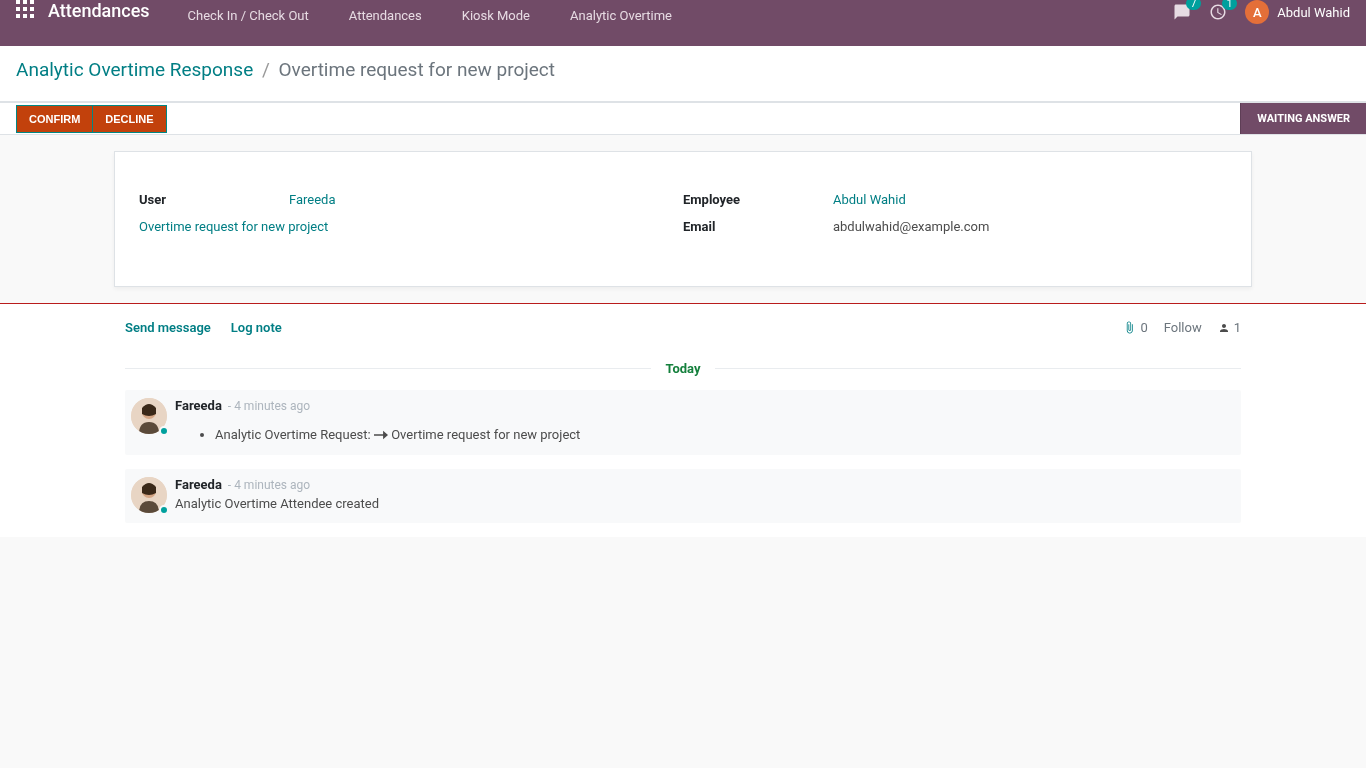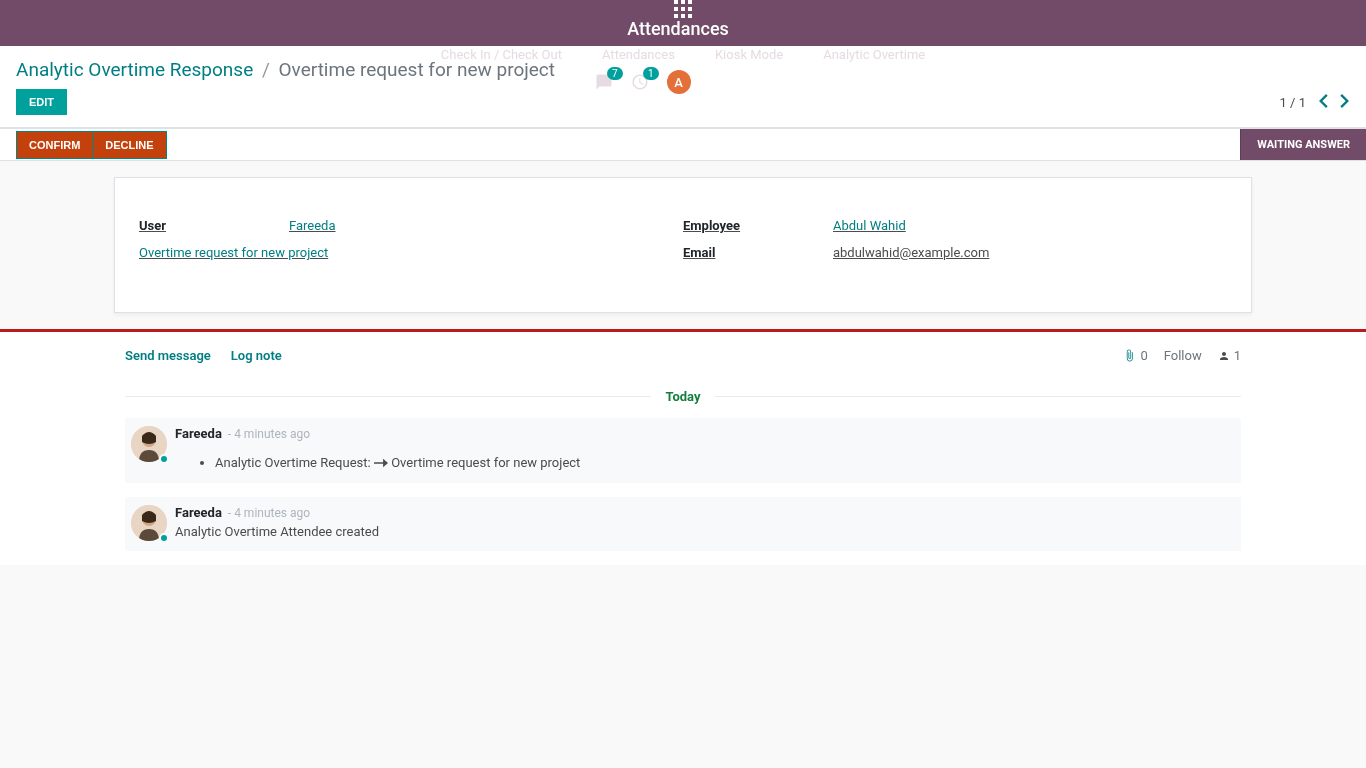--- a/index.html
+++ b/index.html
@@ -1,18 +1,18 @@
 <!DOCTYPE html>
 <html><head>
 <meta charset="utf-8">
 <style>
 * { box-sizing: border-box; margin: 0; padding: 0; }
 body { font-family: -apple-system, BlinkMacSystemFont, "Segoe UI", Roboto, "Helvetica Neue", Arial, sans-serif; background: #f9f9f9; color: #4c4c4c; font-size: 13px; }
 
-.navbar { background: #714b67; height: 46px; display: flex; align-items: center; padding: 0 16px; color: #fff; flex-direction: column; }
+.navbar { background: #714b67; height: 46px; display: flex; align-items: flex-start; padding: 0 16px; color: #fff; }
 .apps-icon { width: 18px; height: 18px; display: grid; grid-template-columns: repeat(3, 4px); grid-template-rows: repeat(3, 4px); gap: 3px; cursor: pointer; }
 .apps-icon span { background: #fff; width: 4px; height: 4px; }
 .brand { margin-left: 14px; font-size: 18px; font-weight: 500; margin-right: 24px; }
 .nav-links { display: flex; gap: 12px; }
 .nav-link { color: #e7dbe3; padding: 8px 14px; font-size: 13px; cursor: pointer; }
 .nav-spacer { flex: 1; }
 .nav-right { display: flex; align-items: center; gap: 18px; }
 
 .icon-badge { position: relative; display: inline-flex; align-items: center; }
 .chat-icon, .activity-icon { width: 18px; height: 18px; fill: #e7dbe3; }
@@ -34,30 +34,30 @@
 .pager-group { display: flex; align-items: center; gap: 12px; color: #6c757d; font-size: 13px; }
 .pager-text { color: #4c4c4c; font-size: 13px; }
 .pager-btn { color: #017e84; cursor: pointer; font-size: 16px; }
 
 .statusbar { background: #fff; border: 1px solid #dee2e6; border-left: none; border-right: none; display: flex; align-items: center; padding: 0; height: 33px; }
 .statusbar-btn { background: #c2410c; color: #fff; border: 1px solid #008784; padding: 7px 12px; font-size: 11px; font-weight: 600; text-transform: uppercase; cursor: pointer; margin-left: -1px; }
 .statusbar-btn:first-child { margin-left: 16px; }
 .statusbar-spacer { flex: 1; }
 .status-tag { background: #714b67; color: #fff; padding: 9px 16px; font-size: 11px; font-weight: 700; text-transform: uppercase; border-left: 1px solid #5e3e56; }
 
-.content-area { background: #f9f9f9; padding: 16px 16px; display: flex; justify-content: center; text-decoration: underline; }
+.content-area { background: #f9f9f9; padding: 16px 16px; display: flex; justify-content: center; }
 .form-sheet { background: #fff; border: 1px solid #dee2e6; box-shadow: 0 2px 4px rgba(0,0,0,0.05); width: 1138px; padding: 40px 24px; }
 .form-row { display: flex; }
 .form-col { flex: 1; }
 .field-group { display: flex; margin-bottom: 12px; align-items: baseline; }
 .field-label { width: 150px; font-weight: 700; color: #212529; font-size: 13px; padding-right: 10px; }
 .field-value { flex: 1; font-size: 13px; }
 .field-link { color: #017e84; cursor: pointer; }
 
-.chatter-wrap { background: #fff; border-top: 3px solid #b91c1c; display: flex; justify-content: center; }
+.chatter-wrap { background: #fff; border-top: 1px solid #b91c1c; display: flex; justify-content: center; }
 .chatter { width: 1116px; padding: 0; }
 .chatter-topbar { display: flex; align-items: center; padding: 16px 0 14px; border-bottom: none; }
 .chatter-action { color: #017e84; font-weight: 600; font-size: 13px; margin-right: 20px; cursor: pointer; }
 .chatter-spacer { flex: 1; }
 .chatter-count { color: #6c757d; display: flex; align-items: center; gap: 4px; margin-left: 16px; font-size: 13px; }
 
 .thread-separator { display: flex; align-items: center; margin: 12px 0 14px; }
 .thread-separator::before, .thread-separator::after { content: ""; flex: 1; height: 1px; background: #e9ecef; }
 .thread-separator span { padding: 0 14px; color: #15803d; font-weight: 700; font-size: 13px; }
 
@@ -117,36 +117,20 @@
     </div>
   </div>
 </div>
 
 <div class="control-panel">
   <div class="breadcrumb">
     <span class="breadcrumb-link">Analytic Overtime Response</span>
     <span class="breadcrumb-sep">/</span>
     <span class="breadcrumb-last">Overtime request for new project</span>
   </div>
-  <div class="cp-row">
-    <button class="btn">Edit</button>
-    <div class="pager-group">
-      <span class="pager-text"><span>1</span> / <span>1</span></span>
-      <span class="pager-btn">
-        <svg width="10" height="14" viewBox="0 0 8 12" fill="#017e84">
-            <path d="M8 1.41L6.59 0 0.59 6l6 6L8 10.59 3.42 6z"></path>
-          </svg>
-      </span>
-      <span class="pager-btn">
-        <svg width="10" height="14" viewBox="0 0 8 12" fill="#017e84">
-            <path d="M0 10.59L1.41 12l6-6-6-6L0 1.41 4.58 6z"></path>
-          </svg>
-      </span>
-    </div>
-  </div>
 </div>
 
 <div class="statusbar">
   <button class="statusbar-btn">Confirm</button>
   <button class="statusbar-btn">Decline</button>
   <div class="statusbar-spacer"></div>
   <div class="status-tag">Waiting Answer</div>
 </div>
 
 <div class="content-area">

